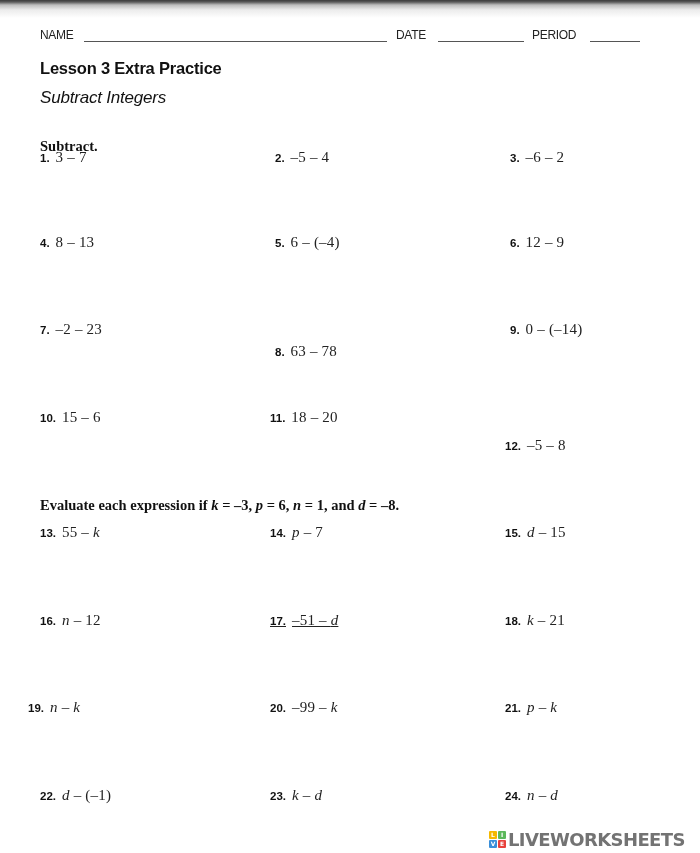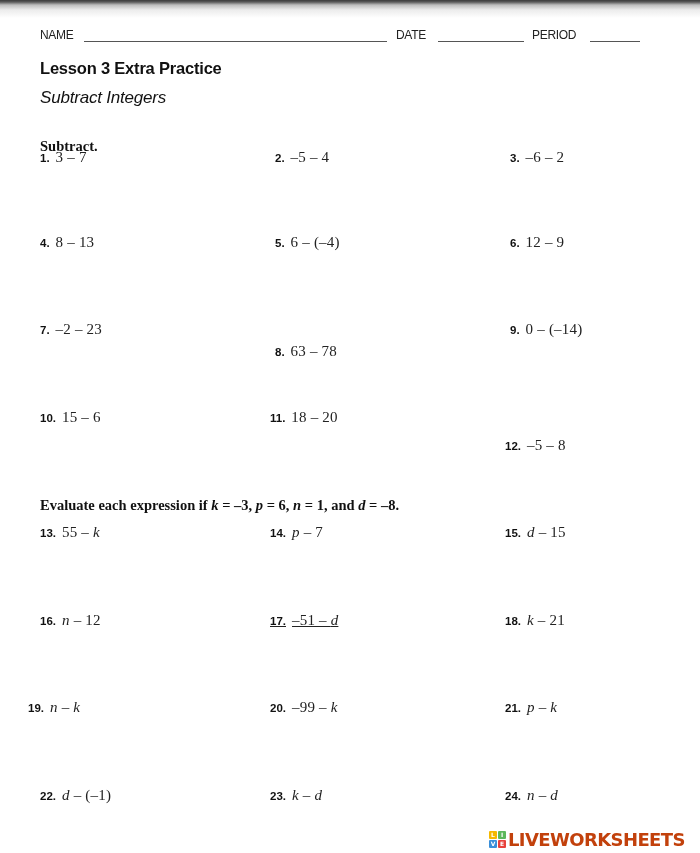--- a/index.html
+++ b/index.html
@@ -183,14 +183,14 @@
   <div class="problem" style="left:505px; top:787px;"><span class="num">24.</span><span class="expr"><i>n</i> – <i>d</i></span></div>
 </div>
 
 <div class="logo">
   <div class="logo-icon">
     <span class="lb" style="background: rgb(245, 184, 0);">L</span>
     <span class="lb" style="background: rgb(92, 184, 92);">I</span>
     <span class="lb" style="background: rgb(58, 143, 217);">V</span>
     <span class="lb" style="background: rgb(232, 65, 60);">E</span>
   </div>
-  <span class="logo-text" style="color: #c2410c;">LIVEWORKSHEETS</span>
+  <span class="logo-text" style="color: #737373;">LIVEWORKSHEETS</span>
 </div>
 
 </body></html>

